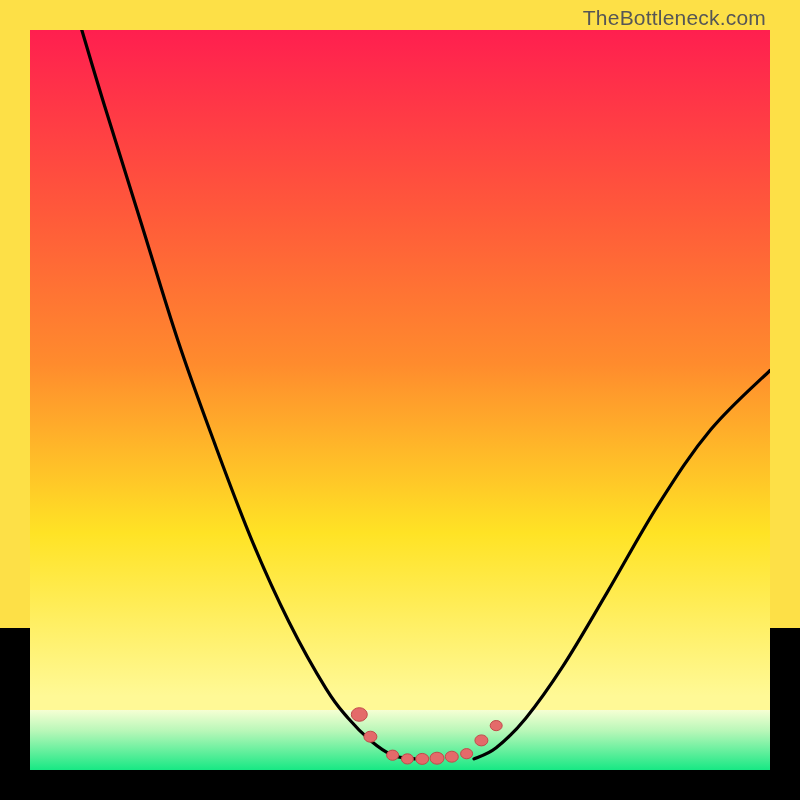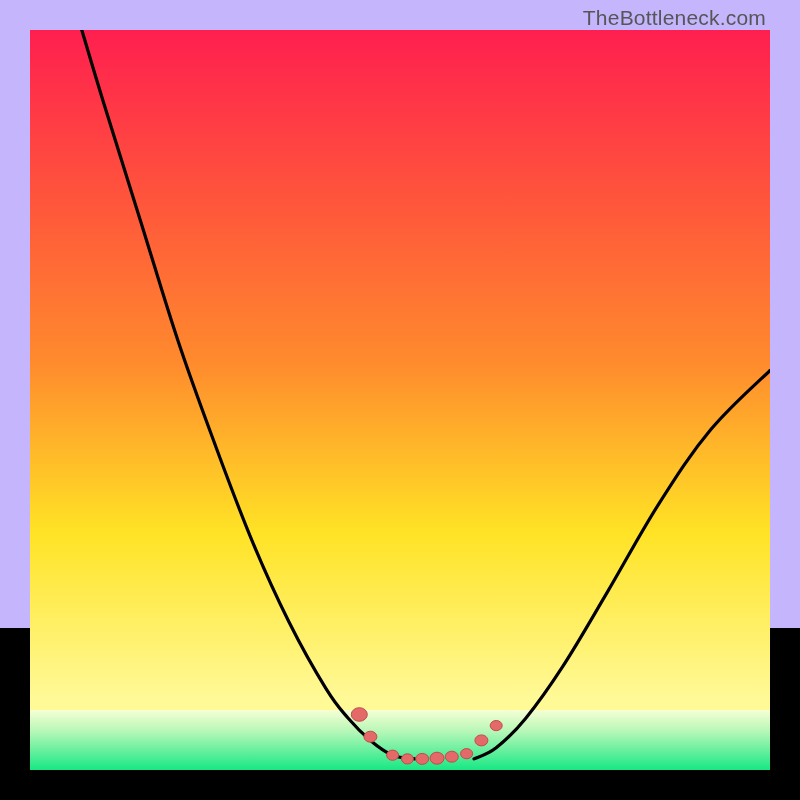--- a/index.html
+++ b/index.html
@@ -8,21 +8,21 @@
     width: 800px;
     height: 800px;
     overflow: hidden;
     background: #000;
     font-family: Arial, Helvetica, sans-serif;
   }
   .frame {
     position: absolute;
     left: 0; top: 0;
     width: 800px; height: 628px;
-    background: #c4b5fd;
+    background: #fde047;
   }
   .plot {
     position: absolute;
     left: 30px;
     top: 30px;
     width: 740px;
     height: 740px;
     overflow: hidden;
   }
   .bg-gradient {

